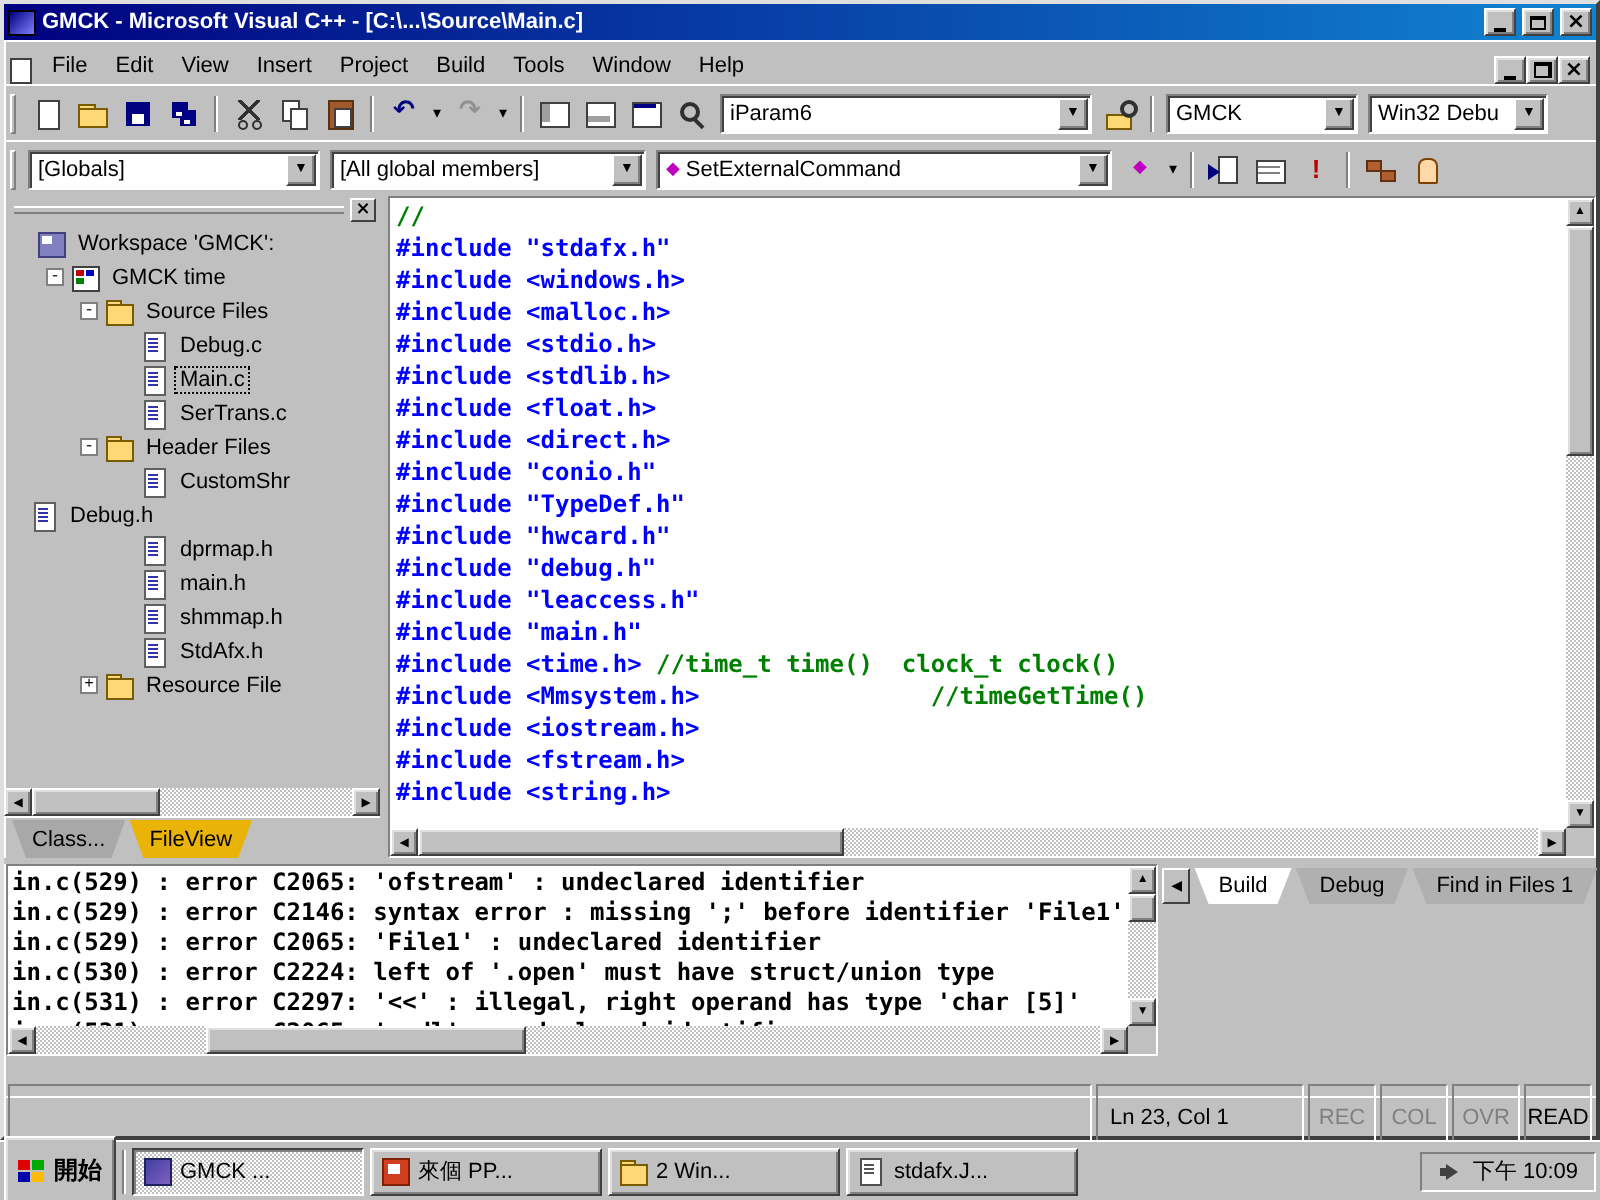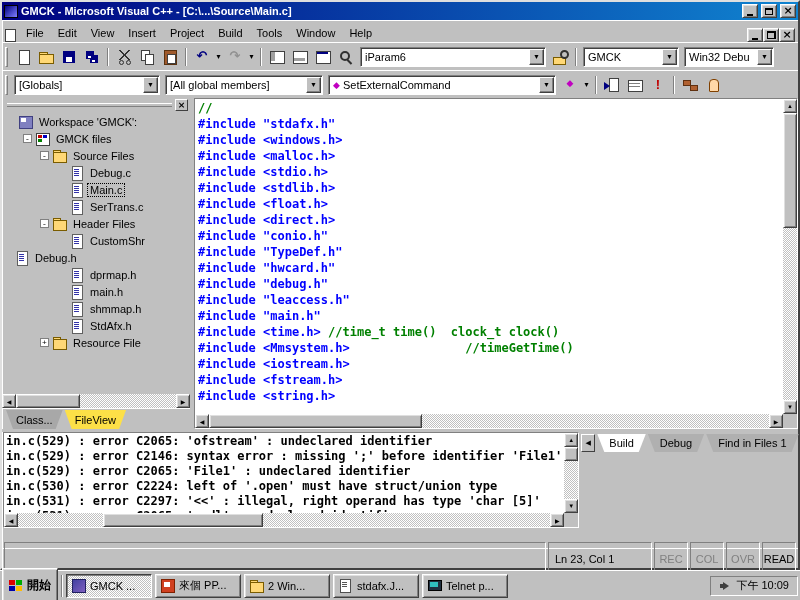--- a/index.html
+++ b/index.html
@@ -100,21 +100,21 @@
 .tic-workspace::before{left:1px;top:1px;width:12px;height:11px;background:#8080c0;border:1px solid #404080}
 .tic-workspace::after{left:3px;top:3px;width:5px;height:4px;background:#fff}
 .tic-project::before{left:1px;top:1px;width:12px;height:11px;background:#fff;border:1px solid #404040}
 .tic-project::after{left:3px;top:3px;width:4px;height:3px;background:#c00000;box-shadow:5px 0 0 #0000c0,0 4px 0 #008000}
 .tic-folder::before{left:1px;top:1px;width:6px;height:3px;background:#ffd876;border:1px solid #7a5c00}
 .tic-folder::after{left:1px;top:3px;width:12px;height:9px;background:#ffd876;border:1px solid #7a5c00}
 .tic-file::before{left:3px;top:0;width:9px;height:13px;background:#fff;border:1px solid #606060}
 .tic-file::after{left:5px;top:3px;width:5px;height:1px;background:#3333aa;box-shadow:0 2px 0 #3333aa,0 4px 0 #3333aa,0 6px 0 #3333aa}
 .ws-tabs{height:21px;flex:none;display:flex;align-items:stretch;gap:2px;padding:1px 2px 0 4px;border-top:1px solid #fff}
 .wtab{display:inline-flex;align-items:center;padding:0 10px;background:#a8a8a8;clip-path:polygon(0 0,100% 0,calc(100% - 7px) 100%,7px 100%)}
-.wtab.active{background:#fde047}
+.wtab.active{background:#eab308}
 .vsplit{width:4px;flex:none;background:#c0c0c0}
 .hsplit{height:3px;flex:none;background:#c0c0c0}
 
 
 .editor-frame{flex:1;min-width:0;display:grid;grid-template-columns:1fr 14px;grid-template-rows:1fr 14px;background:#fff;border:1px solid;border-color:#808080 #fff #fff #808080}
 .code{grid-area:1/1;overflow:hidden;padding:1px 3px;font:bold 12px/16px "DejaVu Sans Mono","Liberation Mono",monospace;white-space:pre;color:#000}
 .cline{height:16px}
 .seg-pp{color:#0000ff}
 .seg-com{color:#008000}
 .editor-frame>.sb-v{grid-area:1/2}
@@ -156,21 +156,21 @@
 .sb-ind{width:34px;justify-content:center;color:#808080}
 .sb-ind.on{color:#000}
 
 
 .taskbar{height:30px;flex:none;background:#c0c0c0;border-top:1px solid #fff;display:flex;align-items:center;gap:3px;padding:2px 2px}
 .startbtn{height:36px;display:inline-flex;align-items:center;gap:4px;padding:0 6px;font-weight:bold;font-size:12px;background:#c0c0c0;border:1px solid;border-color:#fff #404040 #404040 #fff;box-shadow:inset 1px 1px 0 #dfdfdf,inset -1px -1px 0 #808080}
 .winflag{width:14px;height:12px;position:relative;flex:none}
 .winflag::before{content:"";position:absolute;left:0;top:0;width:6px;height:5px;background:#d00;box-shadow:7px 0 0 #0a0,0 6px 0 #00a,7px 6px 0 #fb0}
 .tb-sep{width:2px;height:22px;border-left:1px solid #808080;border-right:1px solid #fff}
 .taskbtns{display:flex;gap:3px;flex:1;min-width:0}
-.taskbtn{width:86px;height:24px;display:inline-flex;align-items:center;gap:4px;padding:0 4px;background:#c0c0c0;border:1px solid;border-color:#fff #404040 #404040 #fff;box-shadow:inset 1px 1px 0 #dfdfdf,inset -1px -1px 0 #808080;overflow:hidden;white-space:nowrap}
+.taskbtn{width:116px;height:24px;display:inline-flex;align-items:center;gap:4px;padding:0 4px;background:#c0c0c0;border:1px solid;border-color:#fff #404040 #404040 #fff;box-shadow:inset 1px 1px 0 #dfdfdf,inset -1px -1px 0 #808080;overflow:hidden;white-space:nowrap}
 .taskbtn.active{border-color:#404040 #fff #fff #404040;box-shadow:inset 1px 1px 0 #808080;background-image:conic-gradient(#fff 25%,transparent 0 50%,#fff 0 75%,transparent 0);background-size:2px 2px}
 .tasklabel{overflow:hidden}
 .tico{width:15px;height:13px;position:relative;flex:none;display:inline-block}
 .tico::before,.tico::after{content:"";position:absolute}
 .tico-vc::before{left:1px;top:0;width:12px;height:12px;background:linear-gradient(135deg,#4040a0,#8060c0);border:1px solid #202060}
 .tico-ppt::before{left:1px;top:0;width:12px;height:12px;background:#d04020;border:1px solid #802000}
 .tico-ppt::after{left:4px;top:3px;width:6px;height:5px;background:#fff}
 .tico-folder::before{left:1px;top:1px;width:6px;height:3px;background:#ffd876;border:1px solid #7a5c00}
 .tico-folder::after{left:1px;top:3px;width:12px;height:9px;background:#ffd876;border:1px solid #7a5c00}
 .tico-doc::before{left:2px;top:0;width:9px;height:12px;background:#fff;border:1px solid #505050}
@@ -340,21 +340,21 @@
         </div>
         <div class="tree" id="tree-rows" data-name="file-tree">
             <div class="trow" data-name="tree-item-workspace-gmck" style="padding-left: 4px;">
               <span class="texp noexp" data-name="tree-expander-icon"></span>
               <span class="tic tic-workspace" data-name="workspace-icon"></span>
               <span class="tlabel" data-name="tree-item-label">Workspace 'GMCK':</span>
             </div>
             <div class="trow" data-name="tree-item-gmck-files" style="padding-left: 21px;">
               <span class="texp" data-name="tree-expander-icon">-</span>
               <span class="tic tic-project" data-name="project-icon"></span>
-              <span class="tlabel" data-name="tree-item-label">GMCK files</span>
+              <span class="tlabel" data-name="tree-item-label">GMCK time</span>
             </div>
             <div class="trow" data-name="tree-item-source-files" style="padding-left: 38px;">
               <span class="texp" data-name="tree-expander-icon">-</span>
               <span class="tic tic-folder" data-name="folder-icon"></span>
               <span class="tlabel" data-name="tree-item-label">Source Files</span>
             </div>
             <div class="trow" data-name="tree-item-debug-c" style="padding-left: 55px;">
               <span class="texp noexp" data-name="tree-expander-icon"></span>
               <span class="tic tic-file" data-name="file-icon"></span>
               <span class="tlabel" data-name="tree-item-label">Debug.c</span>
@@ -505,23 +505,19 @@
           <span class="tasklabel">來個 PP...</span>
         </span>
         <span class="taskbtn" data-name="taskbar-button-2-win">
           <span class="tico tico-folder" data-name="folder-icon"></span>
           <span class="tasklabel">2 Win...</span>
         </span>
         <span class="taskbtn" data-name="taskbar-button-stdafx-j">
           <span class="tico tico-doc" data-name="doc-icon"></span>
           <span class="tasklabel">stdafx.J...</span>
         </span>
-        <span class="taskbtn" data-name="taskbar-button-telnet-p">
-          <span class="tico tico-telnet" data-name="telnet-icon"></span>
-          <span class="tasklabel">Telnet p...</span>
-        </span>
       </span>
     <span class="tray" data-name="system-tray">
       <span class="tico-vol" data-name="volume-icon"></span>
       <span data-name="clock">下午 10:09</span>
     </span>
   </div>
 </div>
 
 </body></html>

